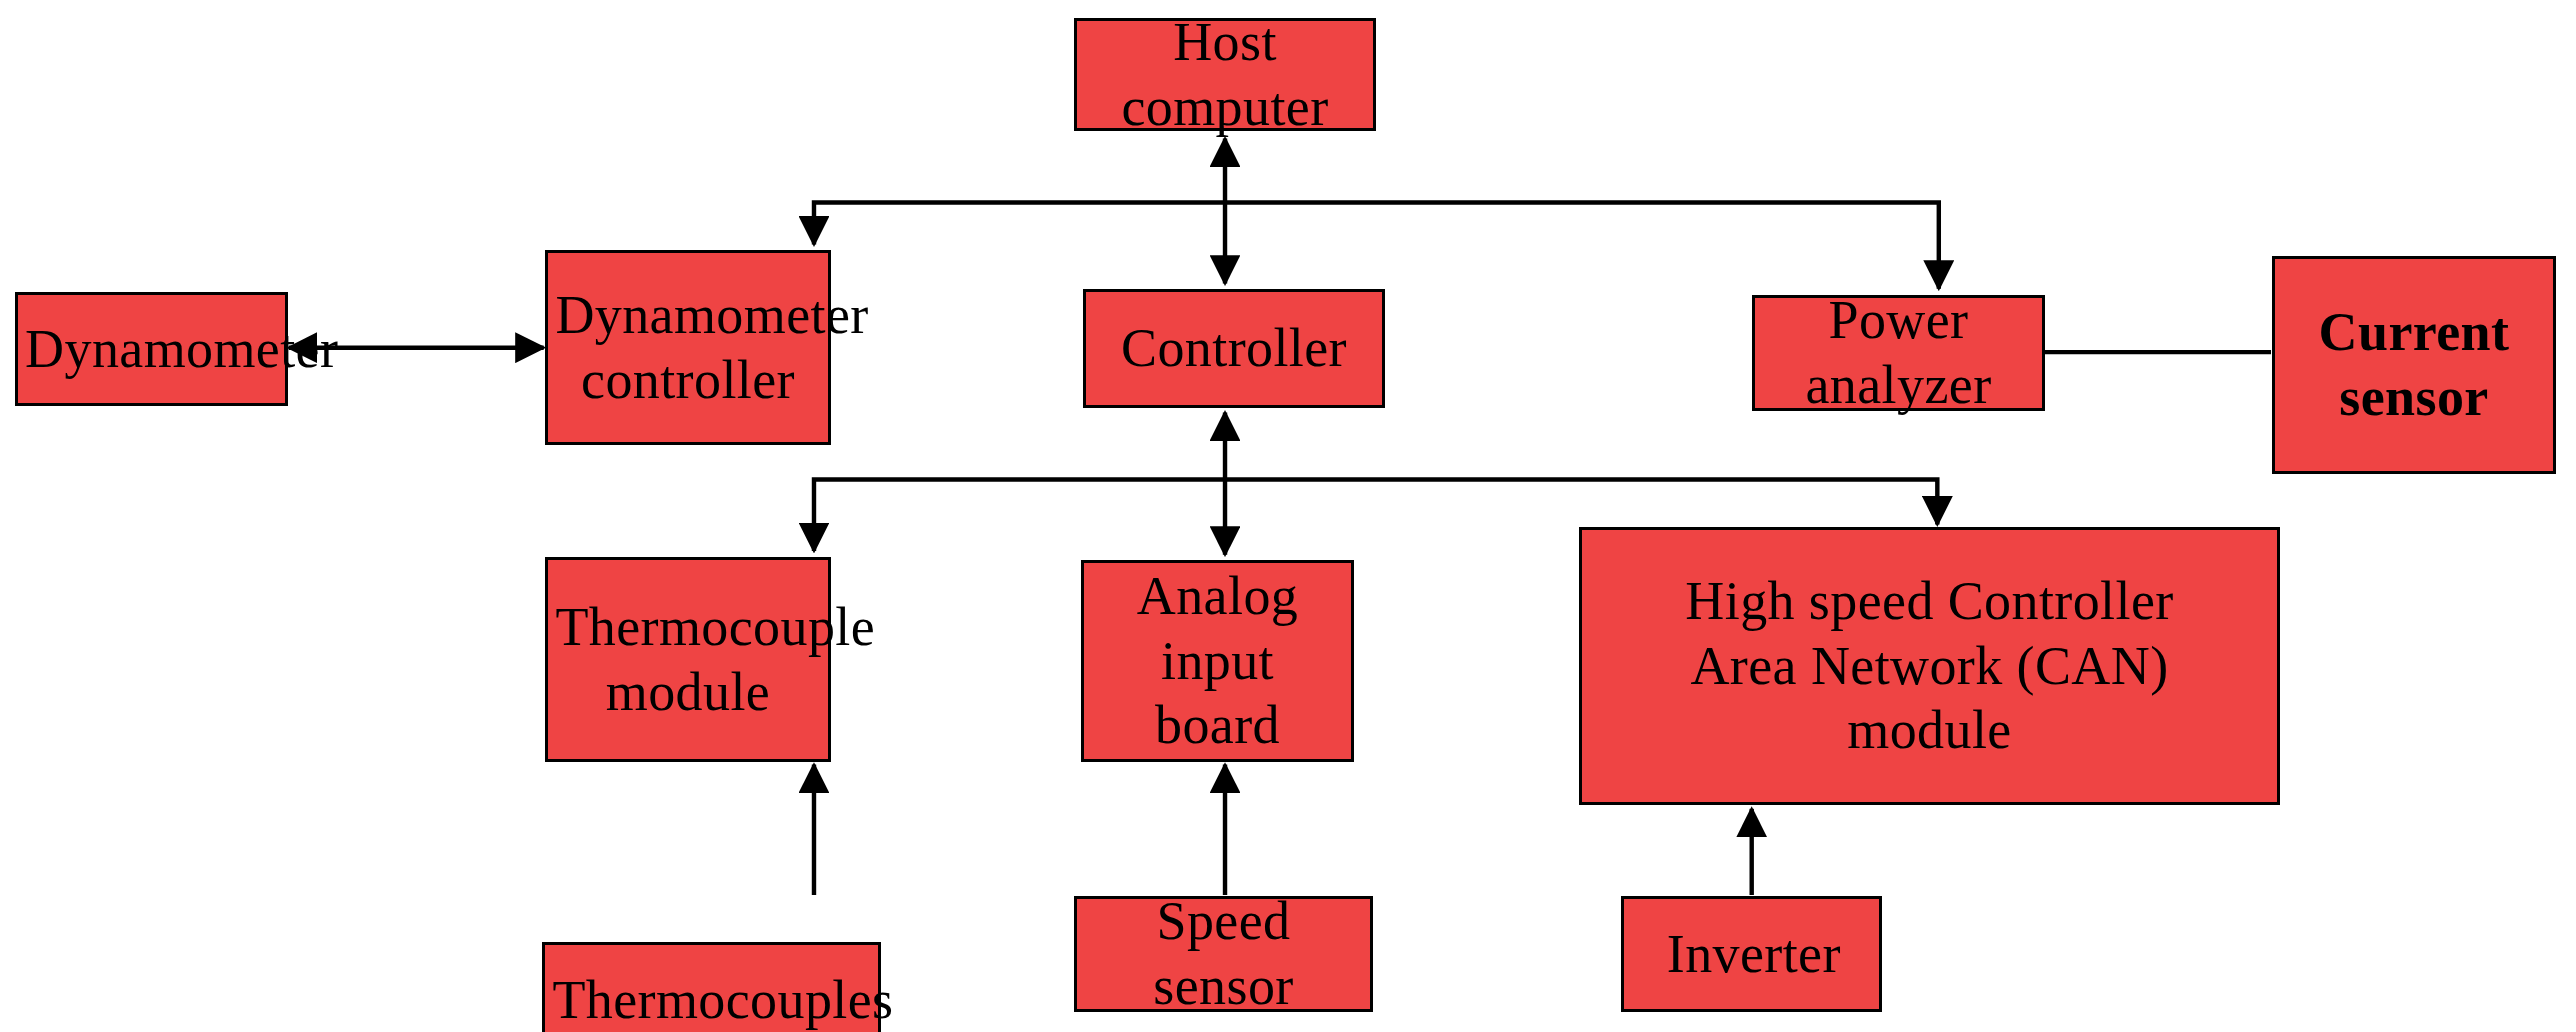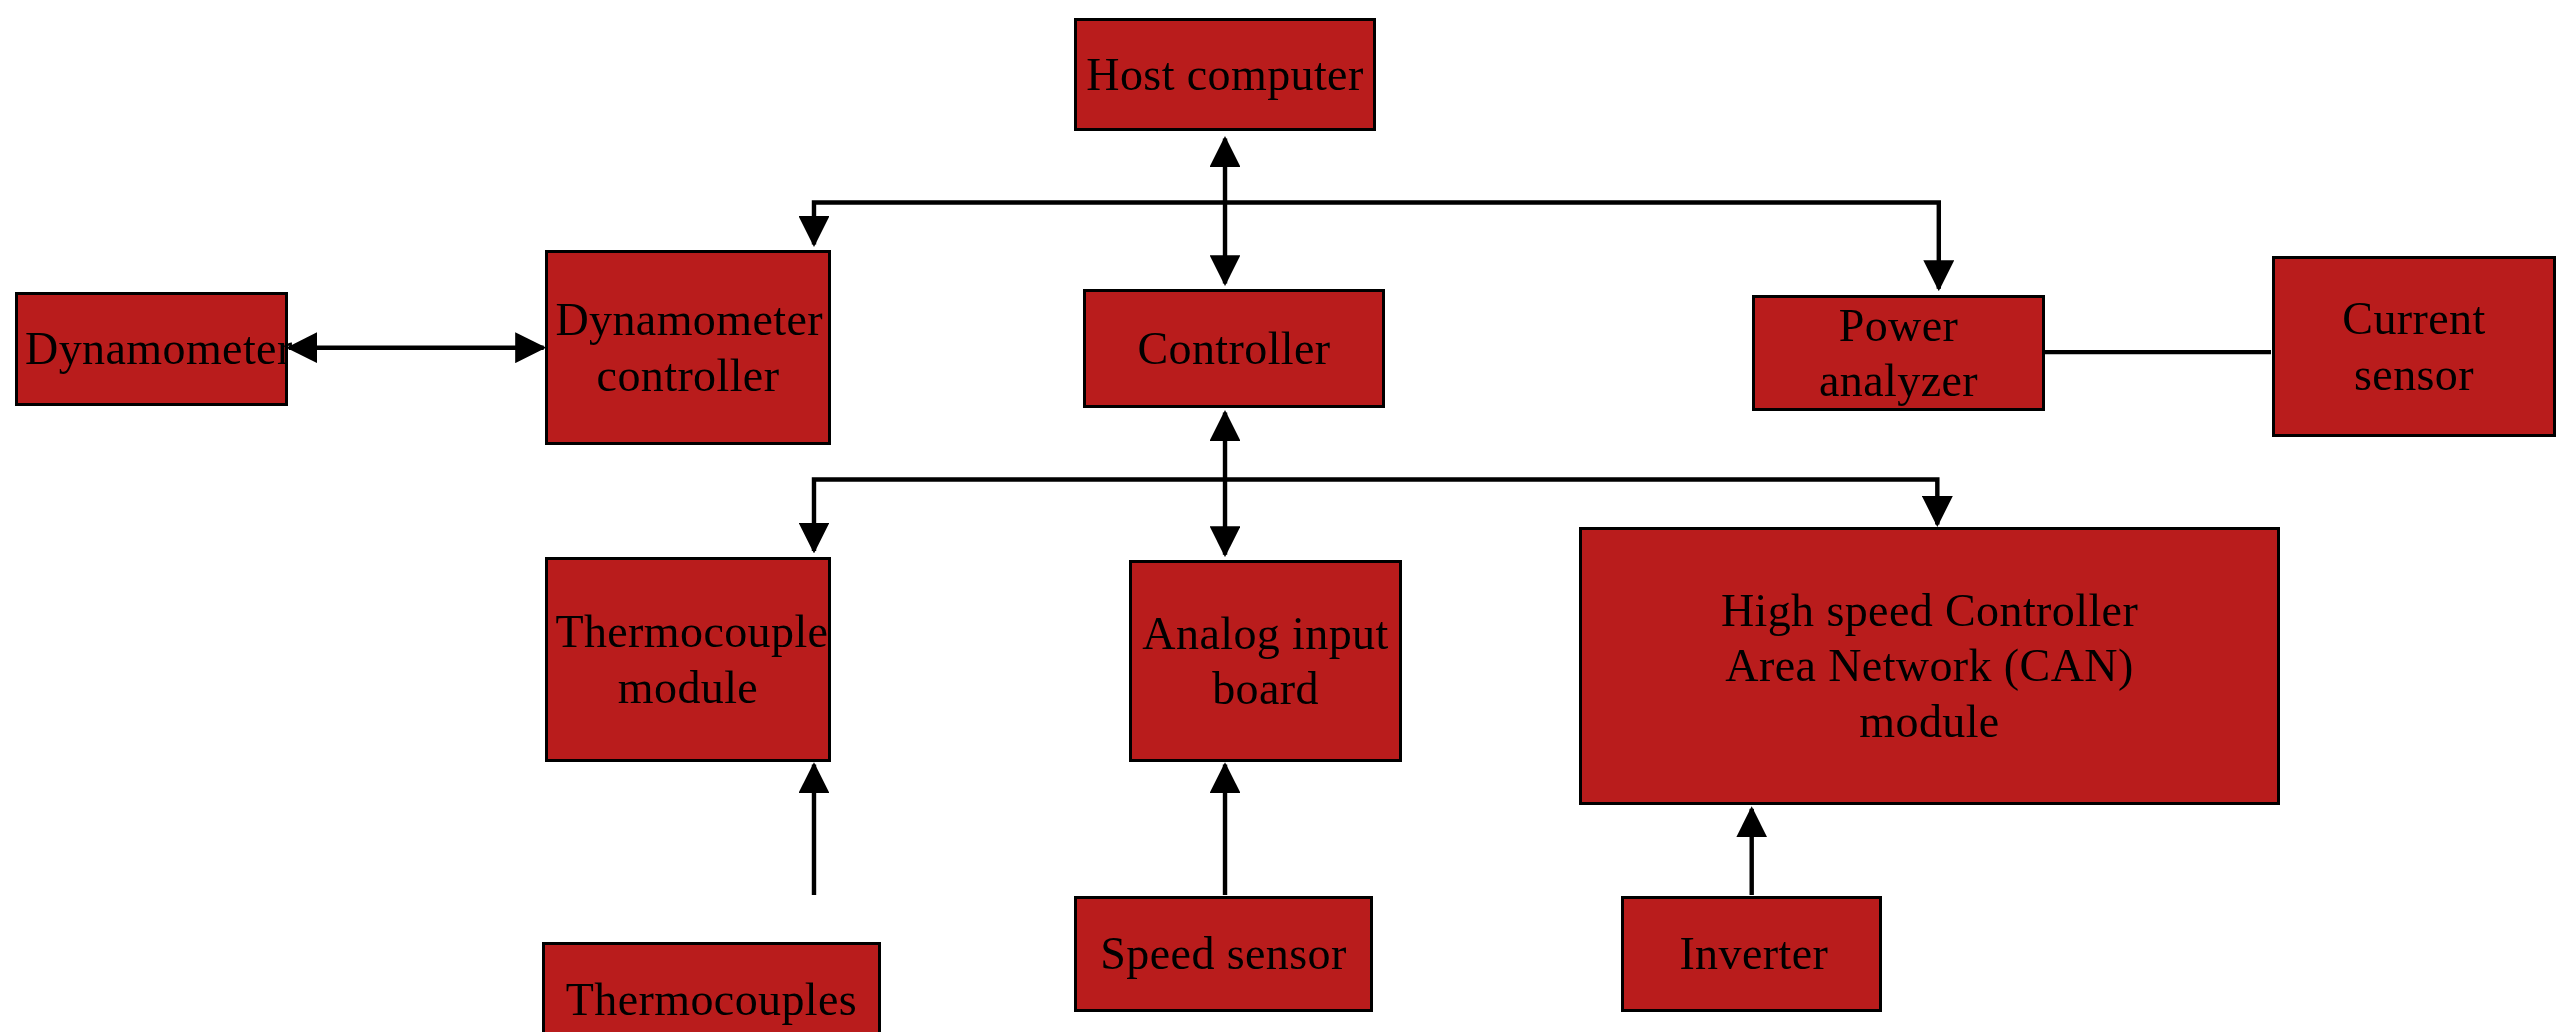--- a/index.html
+++ b/index.html
@@ -20,27 +20,27 @@
     left: 0;
     top: 0;
     width: 2576px;
     height: 1032px;
     pointer-events: none;
   }
   .node {
     position: absolute;
     box-sizing: border-box;
     border: 3.7px solid #000000;
-    background: #b91c1c;
+    background: #ef4444;
     display: flex;
     align-items: center;
     justify-content: center;
     text-align: center;
     color: #000000;
-    font-size: 46px;
+    font-size: 54px;
     line-height: 1.20;
     letter-spacing: 0.4px;
     padding: 0 7.4px;
   }
   .node .lbl {
     display: block;
     width: 100%;
     white-space: pre-line;
   }
 </style>
@@ -115,31 +115,31 @@
   </div>
 
   <div class="node" style="left:1083px; top:289px; width:302px; height:119px;">
     <span class="lbl">Controller</span>
   </div>
 
   <div class="node" style="left:1752px; top:295px; width:293px; height:116px;align-items:center;">
     <span class="lbl">Power analyzer</span>
   </div>
 
-  <div class="node" style="left:2272px; top:256px; width:284px; height:181px;">
+  <div class="node" style="left:2272px; top:256px; width:284px; height:218px;font-weight:bold;">
     <span class="lbl">Current
 sensor</span>
   </div>
 
   <div class="node" style="left:545px; top:557px; width:286px; height:205px;">
     <span class="lbl">Thermocouple
 module</span>
   </div>
 
-  <div class="node" style="left:1081px; top:560px; width:273px; height:202px;margin-left:48px;">
+  <div class="node" style="left:1081px; top:560px; width:273px; height:202px;">
     <span class="lbl">Analog  input
 board</span>
   </div>
 
   <div class="node" style="left:1579px; top:527px; width:701px; height:278px;">
     <span class="lbl">High  speed Controller
 Area Network (CAN)
 module</span>
   </div>
 

